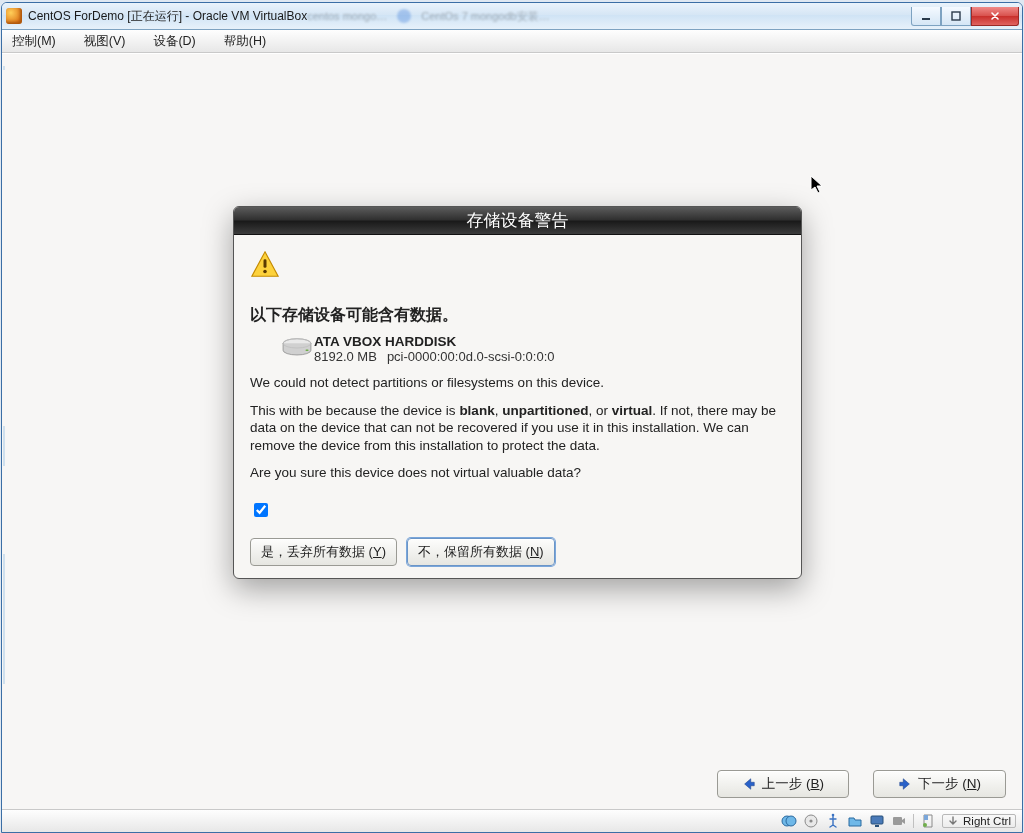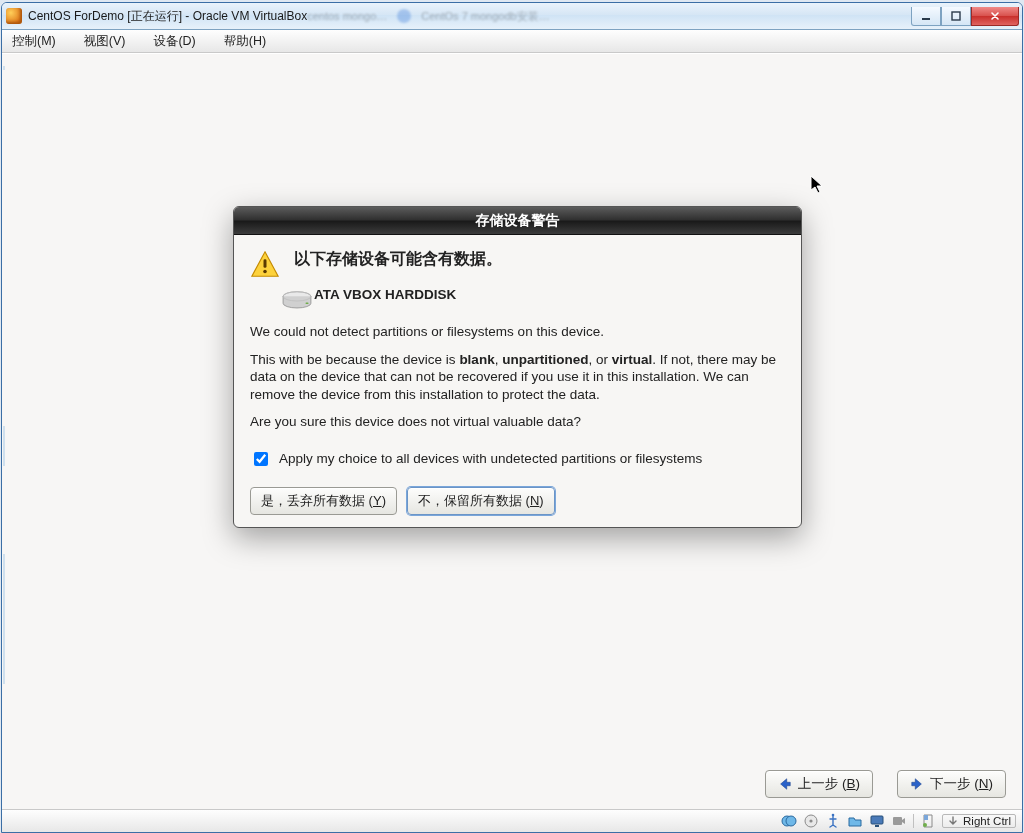--- a/index.html
+++ b/index.html
@@ -27,24 +27,24 @@
   .vb-menubar span{padding:2px 2px;}
   .vm-screen{flex:1;position:relative;background:#f7f6f5;border-top:1px solid #fff;}
   .vm-screen-inner{position:absolute;inset:0;background:#f7f6f5;}
 
   
   .dlg{
     position:absolute;left:231px;top:152px;width:567px;background:#f7f6f4;border:1px solid #555;box-shadow:0 10px 30px rgba(0,0,0,.35);border-radius:6px;overflow:hidden;
   }
   .dlg-title{
     height:27px;background:linear-gradient(#5c5c5c,#2f2f2f 48%,#191919 52%,#3c3c3c);
-    color:#fff;text-align:center;font-weight:bold;font-size:14px;line-height:27px;border-bottom:1px solid #111;
+    color:#fff;text-align:center;font-weight:normal;font-size:17px;line-height:27px;border-bottom:1px solid #111;
   }
   .dlg-body{padding:14px 16px 12px 16px;font-size:13.5px;color:#222;}
-  .warnrow{display:flex;gap:14px;align-items:flex-start;margin-bottom:8px;}
+  .warnrow{display:flex;gap:26px;align-items:flex-start;margin-bottom:8px;flex-direction:column;}
   .warnrow h2{margin:0;font-size:16px;font-weight:bold;}
   .warn-icon{width:30px;height:30px;flex:0 0 30px;}
   .warn-icon svg{width:30px;height:30px;}
   .disk-row{display:flex;align-items:flex-start;margin:4px 0 4px 30px;}
   .disk-icon{width:34px;height:24px;margin-top:2px;flex:0 0 34px;}
   .disk-icon svg{width:34px;height:24px;}
   .disk-name{font-weight:bold;font-size:13.5px;}
   .disk-sub{font-size:13px;color:#333;}
   .disk-sub .gap{display:inline-block;width:10px;}
   .para{margin:10px 0 0 0;font-size:13.5px;line-height:1.3;color:#222;}
@@ -54,21 +54,21 @@
   .dlg-btns{display:flex;gap:10px;margin-top:18px;}
   .btn{
     padding:4px 10px;border:1px solid #9a9a94;border-radius:4px;background:linear-gradient(#fdfdfc,#e6e6e1);font-size:13px;color:#222;box-shadow:0 1px 0 #fff inset;
   }
   .btn.default{box-shadow:0 0 0 1px #7aa6da, 0 1px 0 #fff inset;border-color:#6b95c7;}
   .btn .ul{text-decoration:underline;}
 
   
   .nav-btns{position:absolute;right:16px;bottom:11px;display:flex;gap:24px;}
   .navbtn{
-    display:flex;align-items:center;gap:6px;padding:4px 12px;border:1px solid #9a9a94;border-radius:4px;background:linear-gradient(#fdfdfc,#e6e6e1);font-size:13.5px;color:#222;box-shadow:0 1px 0 #fff inset;
+    display:flex;align-items:center;gap:6px;padding:4px 24px;border:1px solid #9a9a94;border-radius:4px;background:linear-gradient(#fdfdfc,#e6e6e1);font-size:13.5px;color:#222;box-shadow:0 1px 0 #fff inset;
   }
   .navbtn .arrow{width:14px;height:14px;}
   .navbtn .ul{text-decoration:underline;}
 
   
   .vb-status{height:22px;background:linear-gradient(#fefefe,#e7e7e7);border-top:1px solid #c9c9c9;display:flex;align-items:center;justify-content:flex-end;gap:6px;padding:0 6px;}
   .st-ic{width:16px;height:16px;display:flex;align-items:center;justify-content:center;}
   .st-ic svg{width:16px;height:16px;}
   .st-sep{width:1px;height:14px;background:#c0c0c0;}
   .st-text{font-size:11.5px;color:#222;border:1px solid #b8b8b8;padding:0 4px;border-radius:2px;display:flex;align-items:center;gap:4px;}
@@ -145,34 +145,36 @@
             <div class="disk-icon">
               <svg viewBox="0 0 44 30">
                 <ellipse cx="22" cy="9" rx="18" ry="6" fill="#e9e9e9" stroke="#9a9a9a"></ellipse>
                 <path d="M4 9 v9 a18 6 0 0 0 36 0 v-9" fill="#d0d0d0" stroke="#8a8a8a"></path>
                 <ellipse cx="22" cy="9" rx="18" ry="6" fill="none" stroke="#bdbdbd"></ellipse>
                 <rect x="33" y="17" width="4" height="2" rx="1" fill="#6fae4b"></rect>
               </svg>
             </div>
             <div>
               <div class="disk-name">ATA VBOX HARDDISK</div>
+              <div class="disk-sub">
+                <span>8192.0 MB</span><span class="gap"></span><span>pci-0000:00:0d.0-scsi-0:0:0:0</span>
+              </div>
             </div>
           </div>
 
           <p class="para">We could not detect partitions or filesystems on this device.</p>
 
           <p class="para">
             <span>This with be because the device is </span><b>blank</b><span>, </span><b>unpartitioned</b><span>, or </span><b>virtual</b><span>. If not, there may be data on the device that can not be recovered if you use it in this installation. We can remove the device from this installation to protect the data.</span>
           </p>
 
           <p class="para">Are you sure this device does not virtual valuable data?</p>
 
           <label class="chkrow">
             <input type="checkbox" checked="" style="">
-            <span>Apply my choice to all devices with undetected partitions or filesystems</span>
           </label>
 
           <div class="dlg-btns">
             <button class="btn">
               <span>是，丢弃所有数据 (</span><span class="ul">Y</span><span>)</span>
             </button>
             <button class="btn default">
               <span>不，保留所有数据 (</span><span class="ul">N</span><span>)</span>
             </button>
           </div>

